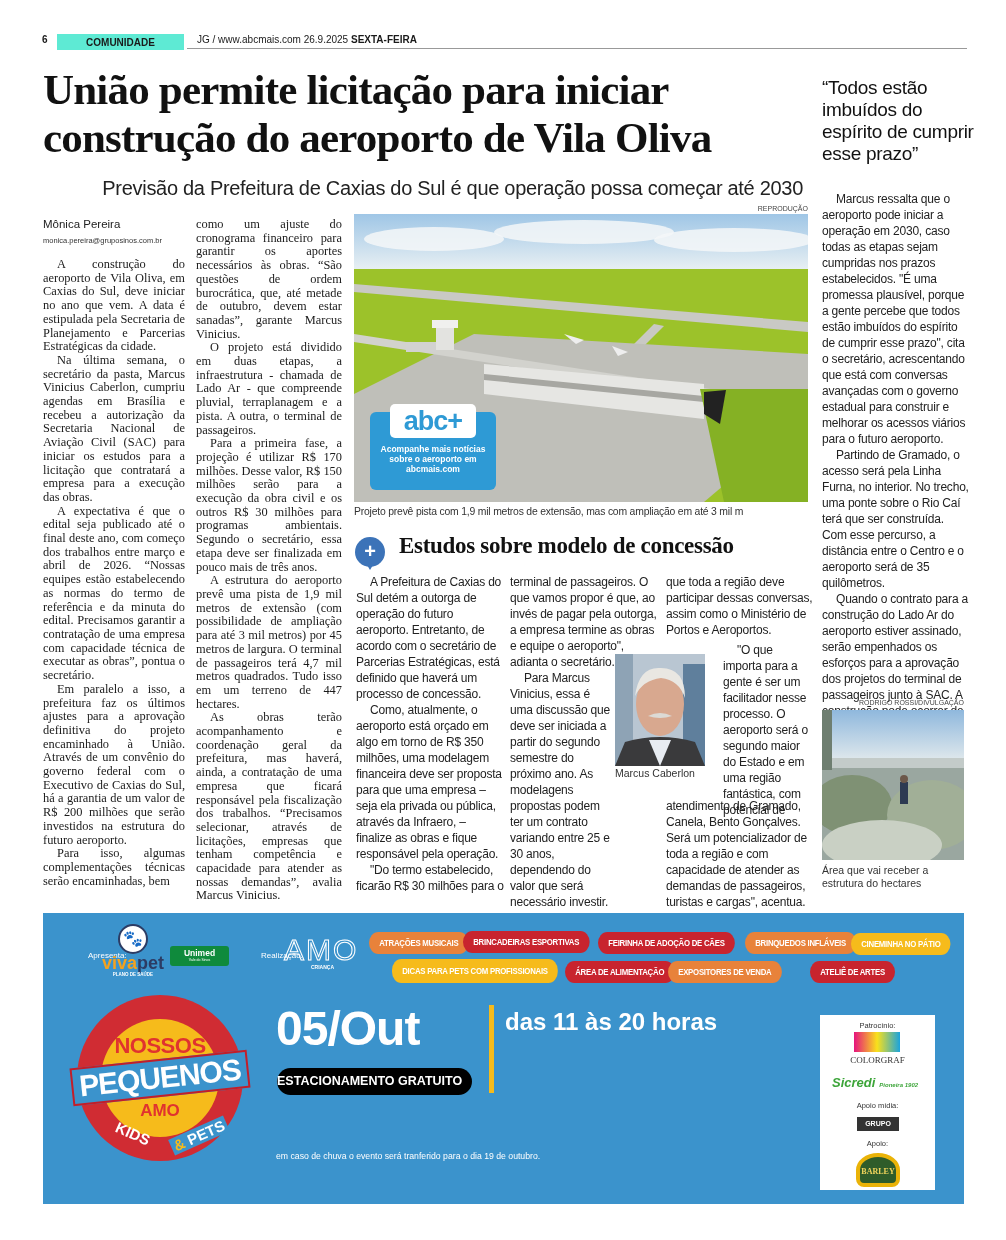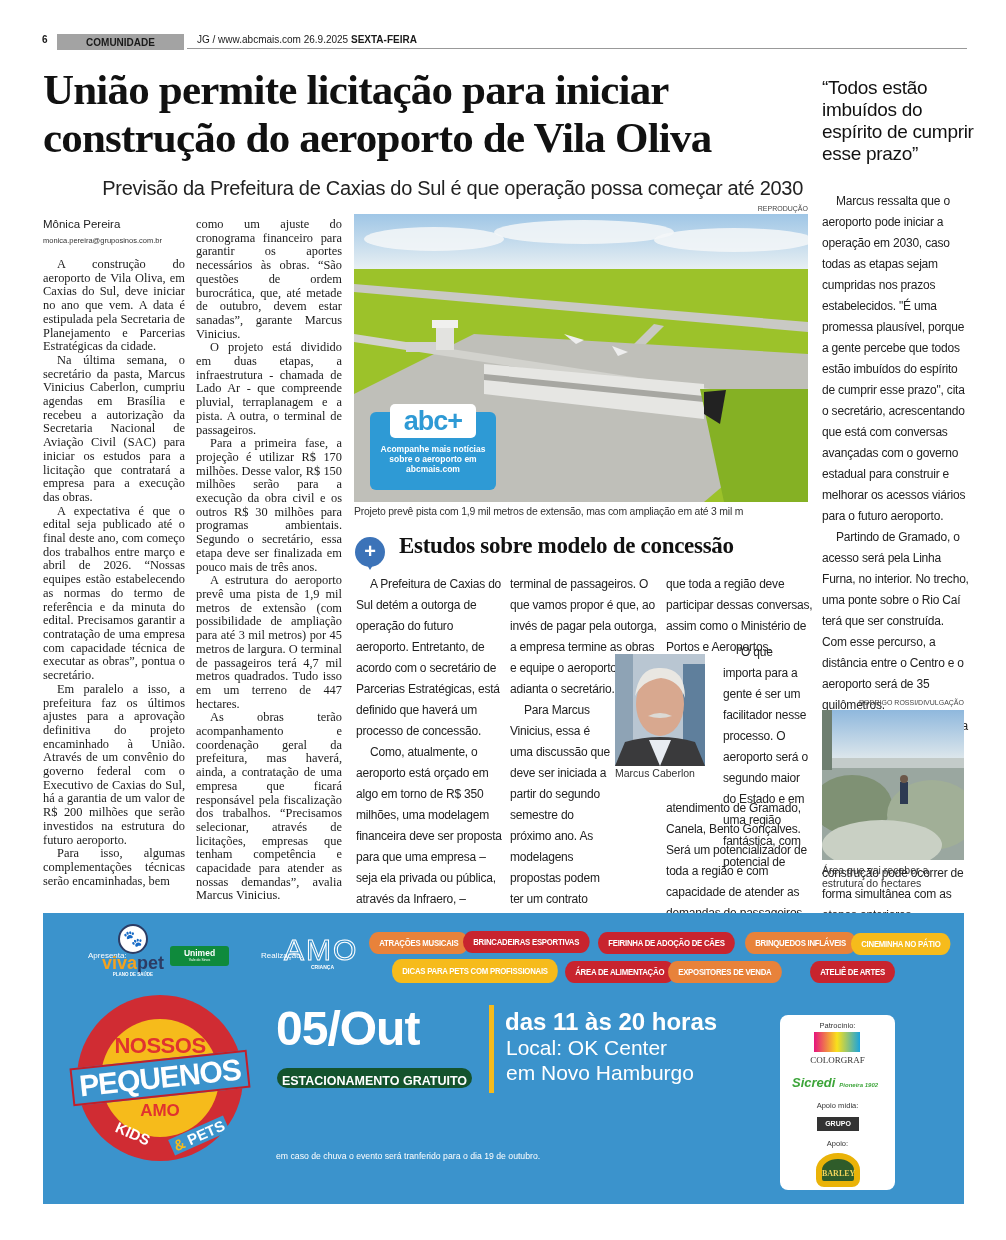--- a/index.html
+++ b/index.html
@@ -2,21 +2,21 @@
 <html><head>
 <meta charset="utf-8">
 <style>
   * { box-sizing: border-box; margin: 0; padding: 0; }
   html, body { width: 1006px; height: 1240px; background: #fff; overflow: hidden; }
   body { position: relative; font-family: "Liberation Serif", serif; color: #1a1a1a; }
   .abs { position: absolute; }
 
   
   .hdr-page { left: 42px; top: 34px; font: bold 10px "Liberation Sans", sans-serif; }
-  .hdr-section { left: 57px; top: 34px; width: 127px; height: 16px; background: #a3a3a3; font: bold 10px "Liberation Sans", sans-serif; text-align: center; line-height: 18px; }
+  .hdr-section { left: 57px; top: 34px; width: 127px; height: 16px; background: #5eead4; font: bold 10px "Liberation Sans", sans-serif; text-align: center; line-height: 18px; }
   .hdr-meta { left: 197px; top: 34px; font: 10px "Liberation Sans", sans-serif; }
   .hdr-meta b { font-weight: bold; }
   .hdr-rule { left: 187px; top: 48px; width: 780px; height: 1px; background: #999; }
 
   
   .headline { left: 43px; top: 66px; width: 760px; font: bold 43px/48px "Liberation Serif", serif; letter-spacing: -0.8px; color: #111; }
   .subhead { left: 43px; top: 176px; width: 760px; font: 20px/24px "Liberation Sans", sans-serif; color: #222; letter-spacing: -0.3px; text-align: right; }
 
   
   .col { font-size: 12.4px; line-height: 13.7px; text-align: justify; hyphens: manual; color: #1a1a1a; }
@@ -32,21 +32,21 @@
   .caption { left: 354px; top: 506px; font: 10.4px "Liberation Sans", sans-serif; color: #333; letter-spacing: -0.2px; }
   .abc-box { left: 370px; top: 412px; width: 126px; height: 78px; background: #2e9ad5; border-radius: 6px; color: #fff; font: bold 8.5px/10px "Liberation Sans", sans-serif; text-align: center; }
   .abc-logo { position: absolute; left: 20px; top: -8px; width: 86px; height: 34px; background: #fff; border-radius: 5px; color: #2e9ad5; font: bold 27px/34px "Liberation Sans", sans-serif; letter-spacing: -1px; }
   .abc-text { position: absolute; left: 4px; top: 32px; width: 118px; }
 
   
   .pin { left: 355px; top: 537px; width: 30px; height: 30px; border-radius: 50%; background: #3c73b8; color: #fff; font: bold 20px/29px "Liberation Sans", sans-serif; text-align: center; }
   .pin-tail { left: 364px; top: 560px; width: 0; height: 0; border-left: 6px solid transparent; border-right: 6px solid transparent; border-top: 10px solid #3c73b8; }
   .subsection { left: 399px; top: 533px; font: bold 23px "Liberation Serif", serif; color: #111; letter-spacing: -0.3px; }
 
-  .sans { font-family: "Liberation Sans", sans-serif; font-size: 12px; line-height: 21px; text-align: left; color: #222; letter-spacing: -0.2px; }
+  .sans { font-family: "Liberation Sans", sans-serif; font-size: 12px; line-height: 16px; text-align: left; color: #222; letter-spacing: -0.2px; }
   .sans p { text-indent: 14px; }
   .col3 { left: 356px; top: 574px; width: 148px; }
   .col4 { left: 510px; top: 574px; width: 150px; }
   .col5 { left: 666px; top: 574px; width: 148px; }
   .col5b { left: 723px; top: 642px; width: 90px; }
   .col5c { left: 666px; top: 798px; width: 148px; }
 
   .portrait { left: 615px; top: 654px; width: 90px; height: 112px; overflow: hidden; }
   .portrait-cap { left: 615px; top: 767px; font: 10.5px "Liberation Sans", sans-serif; color: #333; }
 
@@ -78,35 +78,35 @@
   .badge { position: absolute; left: 34px; top: 82px; width: 166px; height: 166px; border-radius: 50%; background: #d02c33; }
   .badge .inner { position: absolute; left: 24px; top: 24px; width: 118px; height: 118px; border-radius: 50%; background: #f6bb1b; }
   .badge .nossos { position: absolute; left: 0; top: 38px; width: 166px; text-align: center; font: bold 22px "Liberation Sans", sans-serif; color: #e0332f; letter-spacing: -0.5px; }
   .badge .pequenos { position: absolute; left: -6px; top: 64px; width: 178px; height: 38px; background: #3b93cc; border: 2px solid #c21e2a; transform: rotate(-6deg); text-align: center; font: bold 30px/34px "Liberation Sans", sans-serif; color: #fff; letter-spacing: -1px; }
   .badge .amo2 { position: absolute; left: 0; top: 106px; width: 166px; text-align: center; font: bold 17px "Liberation Sans", sans-serif; color: #e0332f; }
   .badge .kids { position: absolute; left: 38px; top: 130px; font: bold 15px "Liberation Sans", sans-serif; color: #fff; transform: rotate(24deg); }
   .badge .pets { position: absolute; left: 92px; top: 132px; background: #3b93cc; padding: 0 3px; font: bold 15px "Liberation Sans", sans-serif; color: #fff; transform: rotate(-24deg); }
   .badge .pets b { color: #f6bb1b; }
 
   .date { position: absolute; left: 233px; top: 90px; color: #fff; font: bold 48px/52px "Liberation Sans", sans-serif; letter-spacing: -1px; }
-  .parking { position: absolute; left: 234px; top: 155px; width: 195px; height: 20px; border-radius: 14px; background: #14532d; color: #fff; font: bold 12.5px/27px "Liberation Sans", sans-serif; text-align: center; }
+  .parking { position: absolute; left: 234px; top: 155px; width: 195px; height: 27px; border-radius: 14px; background: #000000; color: #fff; font: bold 12.5px/27px "Liberation Sans", sans-serif; text-align: left; }
   .vbar { position: absolute; left: 446px; top: 92px; width: 5px; height: 88px; background: #f6bb1b; }
   .hours { position: absolute; left: 462px; top: 96px; color: #fff; font: bold 24px/26px "Liberation Sans", sans-serif; }
   .place { position: absolute; left: 463px; top: 122px; color: #fff; font: 21px/25px "Liberation Sans", sans-serif; }
   .tickets { position: absolute; left: 233px; top: 205px; color: #f6bb1b; font: bold 20.5px "Liberation Sans", sans-serif; letter-spacing: -0.3px; }
   .rain { position: absolute; left: 233px; top: 238px; color: #fff; font: 8.7px "Liberation Sans", sans-serif; }
 
-  .sponsors { position: absolute; left: 737px; top: 102px; width: 115px; height: 175px; background: #fff; border-radius: 8px; text-align: center; font: 7.5px "Liberation Sans", sans-serif; color: #333; }
+  .sponsors { position: absolute; left: 777px; top: 102px; width: 115px; height: 175px; background: #fff; border-radius: 0; text-align: center; font: 7.5px "Liberation Sans", sans-serif; color: #333; }
   .sp-lbl { position: absolute; width: 115px; left: 0; }
   .colorgraf { position: absolute; left: 34px; top: 17px; width: 46px; height: 20px; background: linear-gradient(90deg,#e6147d,#f9e11b 50%,#1aa3dd); }
   .colorgraf-name { position: absolute; left: 0; width: 115px; top: 40px; font: 9px "Liberation Serif", serif; color: #333; }
   .sicredi { position: absolute; left: 12px; top: 60px; font: bold italic 13px "Liberation Sans", sans-serif; color: #3da53a; }
   .sicredi span { font-size: 6px; margin-left: 4px; color: #3da53a; }
   .sinos { position: absolute; left: 37px; top: 102px; width: 42px; height: 14px; background: #333; color: #fff; font: bold 7px/14px "Liberation Sans", sans-serif; }
-  .barley { position: absolute; left: 36px; top: 138px; width: 44px; height: 34px; background: #2f5c2a; border: 6px solid #eab308; border-radius: 50% 50% 8px 8px; color: #f2d55c; font: bold 8px/30px "Liberation Serif", serif; }
+  .barley { position: absolute; left: 36px; top: 138px; width: 44px; height: 34px; background: #2f5c2a; border: 4px solid #eab308; border-radius: 50% 50% 8px 8px; color: #f2d55c; font: bold 8px/30px "Liberation Serif", serif; }
 </style>
 </head>
 <body>
 
 <div class="abs hdr-page">6</div>
 <div class="abs hdr-section">COMUNIDADE</div>
 <div class="abs hdr-meta"><span>JG / www.abcmais.com 26.9.2025</span> <b>SEXTA-FEIRA</b></div>
 <div class="abs hdr-rule"></div>
 
 <h1 class="abs headline">
@@ -262,24 +262,20 @@
     <div class="pequenos">PEQUENOS</div>
     <div class="amo2">AMO</div>
     <div class="kids">KIDS</div>
     <div class="pets"><b>&amp;</b> <span>PETS</span></div>
   </div>
 
   <div class="date">05/Out</div>
   <div class="parking">ESTACIONAMENTO GRATUITO</div>
   <div class="vbar"></div>
   <div class="hours">das 11 às 20 horas</div>
-  <div class="place">
-    <div>Local: OK Center</div>
-    <div>em Novo Hamburgo</div>
-  </div>
   <div class="rain">em caso de chuva o evento será tranferido para o dia 19 de outubro.</div>
 
   <div class="sponsors">
     <div class="sp-lbl" style="top:6px">Patrocínio:</div>
     <div class="colorgraf"></div>
     <div class="colorgraf-name">COLORGRAF</div>
     <div class="sicredi"><span style="font-size:13px;margin:0">Sicredi</span><span>Pioneira 1902</span></div>
     <div class="sp-lbl" style="top:86px">Apoio mídia:</div>
     <div class="sinos">GRUPO SINOS</div>
     <div class="sp-lbl" style="top:124px">Apoio:</div>

